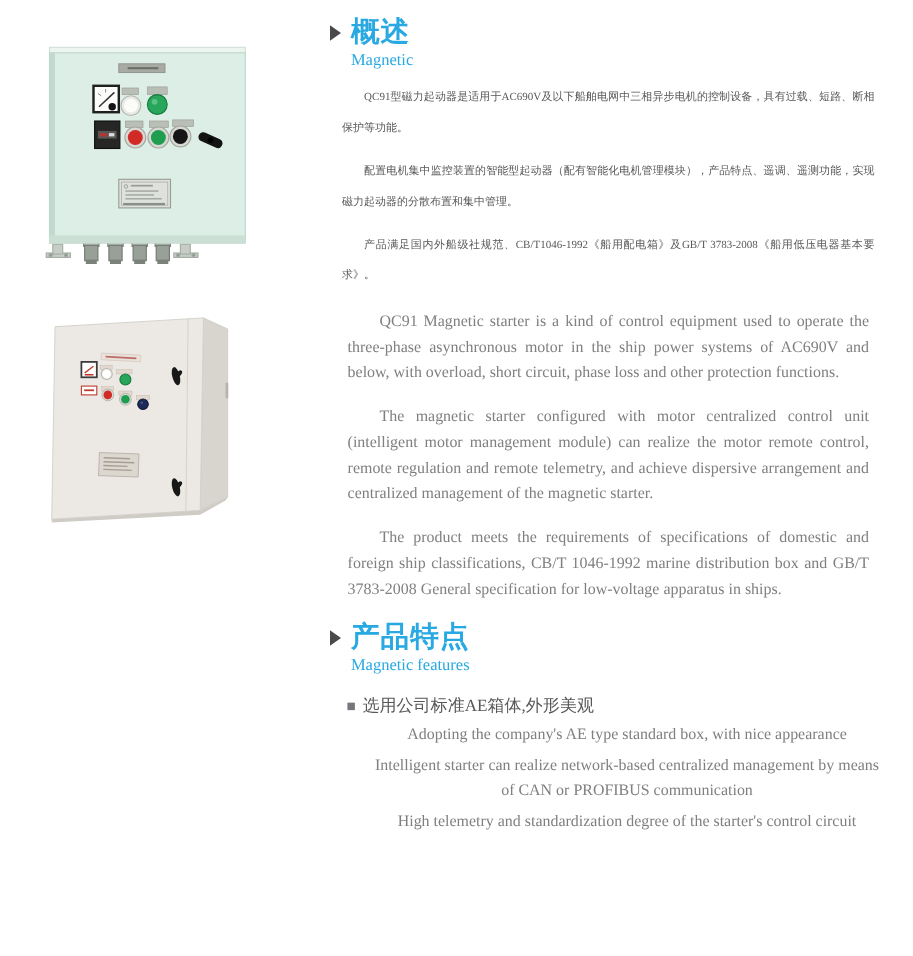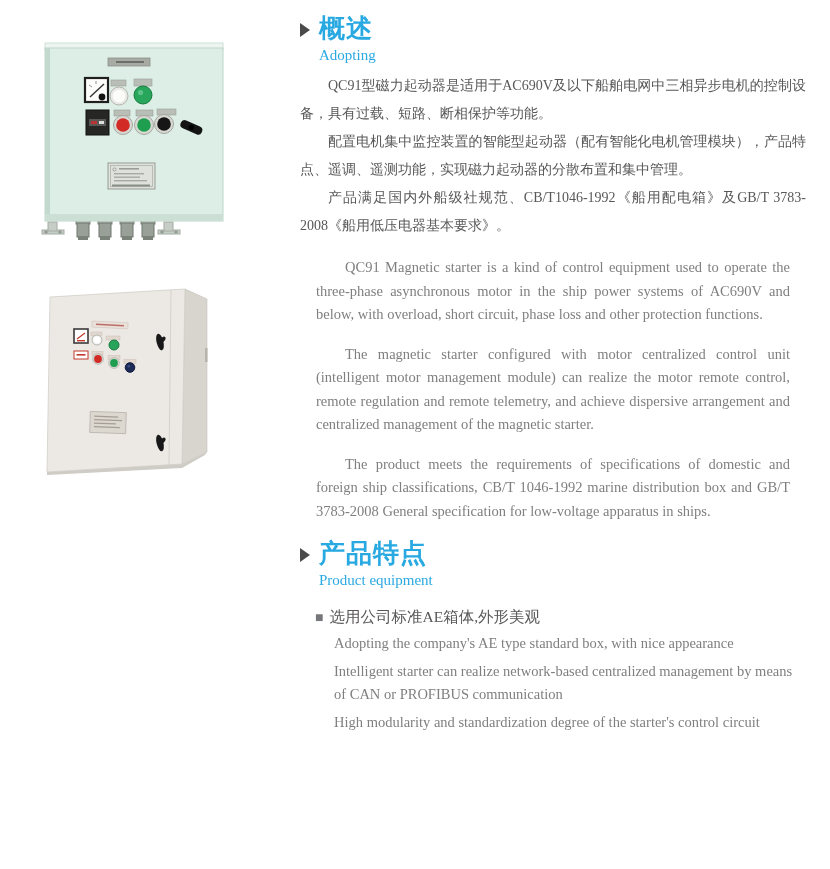--- a/index.html
+++ b/index.html
@@ -18,29 +18,29 @@
     width:0; height:0; margin-top:9px;
     border-left:10px solid #4a4a4a;
     border-top:7px solid transparent;
     border-bottom:7px solid transparent;
   }
   .titles { margin-left:9px; }
   .zh-title { margin:0; font-size:26px; line-height:30px; font-weight:bold; letter-spacing:1px; color:#29a9e1; }
   .en-title { font-size:15px; line-height:17px; margin-top:3px; color:#29a9e1; }
 
   .paras-zh { margin-top:8px; }
-  .zh-para { margin:0; font-size:14px; line-height:28px; color:#595757; text-align:justify; text-indent:2em; }
+  .zh-para { margin:11px; font-size:10px; line-height:28px; color:#595757; text-align:justify; text-indent:2em; }
   .paras-en { margin-top:9px; }
   .en-para { margin:16px; font-size:14.5px; line-height:23.5px; color:#7f7f7f; text-align:justify; text-indent:2em; }
 
   .features-sec { margin-top:16px; }
   .feature-list { margin-top:14px; padding-left:15px; }
   .feat-zh { font-size:15.5px; line-height:28px; color:#595757; }
   .bullet { color:#75777a; font-size:14px; margin-right:6px; }
-  .feat-en { font-size:14.5px; line-height:23.5px; color:#7f7f7f; padding-left:19px; margin-bottom:4px; text-align:left; }
+  .feat-en { font-size:14.5px; line-height:23.5px; color:#7f7f7f; padding-left:19px; margin-bottom:4px; text-align:center; }
 </style>
 </head>
 <body>
 
 <div class="page">
 
   <div class="photos">
 
     <svg class="photo1" width="190" height="204" viewBox="0 0 190 204">
 
@@ -201,51 +201,51 @@
     </svg>
   </div>
 
   <div class="content">
 
     <section>
       <div class="sec-head">
         <span class="tri"></span>
         <div class="titles">
           <h1 class="zh-title">概述</h1>
-          <div class="en-title">Adopting</div>
+          <div class="en-title">Magnetic</div>
         </div>
       </div>
       <div class="paras-zh">
         <p class="zh-para">QC91型磁力起动器是适用于AC690V及以下船舶电网中三相异步电机的控制设备，具有过载、短路、断相保护等功能。</p>
         <p class="zh-para">配置电机集中监控装置的智能型起动器（配有智能化电机管理模块），产品特点、遥调、遥测功能，实现磁力起动器的分散布置和集中管理。</p>
         <p class="zh-para">产品满足国内外船级社规范、CB/T1046-1992《船用配电箱》及GB/T 3783-2008《船用低压电器基本要求》。</p>
       </div>
       <div class="paras-en">
         <p class="en-para">QC91 Magnetic starter is a kind of control equipment used to operate the three-phase asynchronous motor in the ship power systems of AC690V and below, with overload, short circuit, phase loss and other protection functions.</p>
         <p class="en-para">The magnetic starter configured with motor centralized control unit (intelligent motor management module) can realize the motor remote control, remote regulation and remote telemetry, and achieve dispersive arrangement and centralized management of the magnetic starter.</p>
         <p class="en-para">The product meets the requirements of specifications of domestic and foreign ship classifications, CB/T 1046-1992 marine distribution box and GB/T 3783-2008 General specification for low-voltage apparatus in ships.</p>
       </div>
     </section>
 
     <section class="features-sec">
       <div class="sec-head">
         <span class="tri"></span>
         <div class="titles">
           <h1 class="zh-title">产品特点</h1>
-          <div class="en-title">Product equipment</div>
+          <div class="en-title">Magnetic features</div>
         </div>
       </div>
       <div class="feature-list">
         <div class="feat">
           <div class="feat-zh"><span class="bullet">■</span><span>选用公司标准AE箱体,外形美观</span></div>
           <div class="feat-en">Adopting the company's AE type standard box, with nice appearance</div>
         </div>
         <div class="feat">
           <div class="feat-en">Intelligent starter can realize network-based centralized management by means of CAN or PROFIBUS communication</div>
         </div>
         <div class="feat">
-          <div class="feat-en">High modularity and standardization degree of the starter's control circuit</div>
+          <div class="feat-en">High telemetry and standardization degree of the starter's control circuit</div>
         </div>
       </div>
     </section>
 
   </div>
 </div>
 
 </body></html>

